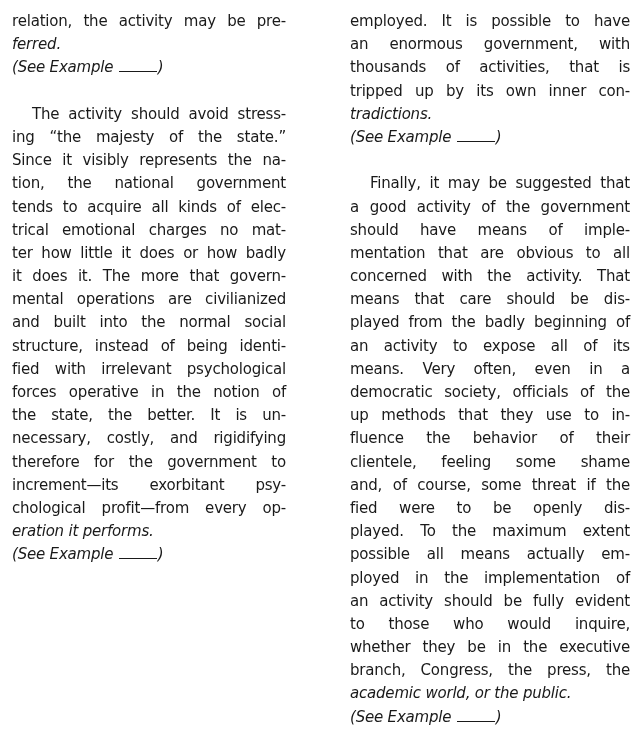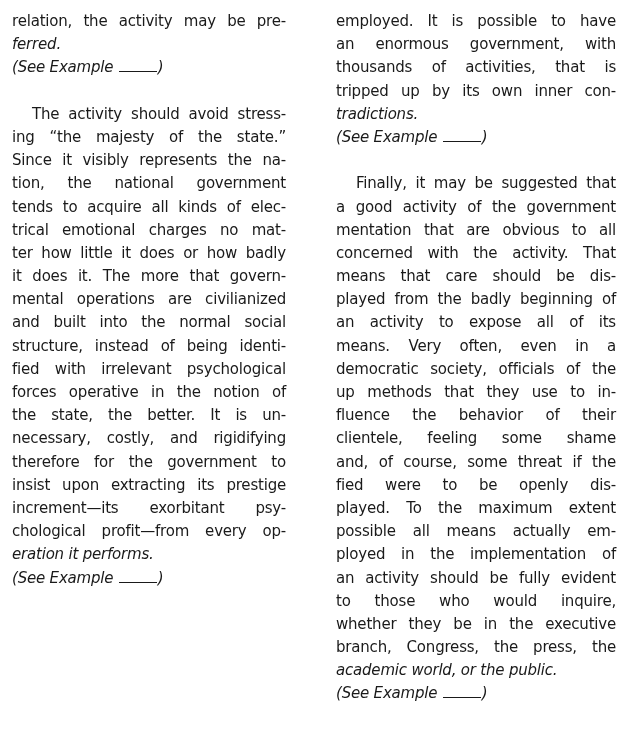--- a/index.html
+++ b/index.html
@@ -1,20 +1,20 @@
 <!DOCTYPE html>
 <html><head>
 <meta charset="utf-8">
 <style>
   html, body { margin: 0; padding: 0; background: #ffffff; }
   body { width: 640px; height: 752px; position: relative; overflow: hidden;
          font-family: "DejaVu Sans", sans-serif; color: #1a1a1a; }
   .col { position: absolute; top: 10px; }
   .col-left { left: 12px; width: 274px; }
-  .col-right { left: 336px; width: 280px; }
+  .col-right { left: 350px; width: 280px; }
   .line { display: block; height: 23.2px; line-height: 23.2px; font-size: 15px;
           white-space: nowrap; text-align: justify; text-align-last: justify;
           letter-spacing: -0.2px; }
   .line.last { text-align-last: left; font-style: italic; }
   .line.indent { padding-left: 20px; }
   .gap { display: block; height: 23.2px; }
   .blank { display: inline-block; width: 38px; border-bottom: 1.2px solid #1a1a1a; height: 14px; vertical-align: baseline; margin: 0 1px; }
 </style>
 </head>
 <body>
@@ -36,40 +36,40 @@
       <span class="line">ter how little it does or how badly</span>
       <span class="line">it does it. The more that govern-</span>
       <span class="line">mental operations are civilianized</span>
       <span class="line">and built into the normal social</span>
       <span class="line">structure, instead of being identi-</span>
       <span class="line">fied with irrelevant psychological</span>
       <span class="line">forces operative in the notion of</span>
       <span class="line">the state, the better. It is un-</span>
       <span class="line">necessary, costly, and rigidifying</span>
       <span class="line">therefore for the government to</span>
-      <span class="line">insist upon extracting its prestige</span>
       <span class="line">increment—its exorbitant psy-</span>
       <span class="line">chological profit—from every op-</span>
       <span class="line last">eration it performs.</span>
       <span class="line last"><span>(See Example </span><span class="blank"></span><span>)</span></span>
     </div>
   </div>
 <div class="col col-right" id="col-right">
     <div>
       <span class="line">employed. It is possible to have</span>
       <span class="line">an enormous government, with</span>
       <span class="line">thousands of activities, that is</span>
       <span class="line">tripped up by its own inner con-</span>
       <span class="line last">tradictions.</span>
       <span class="line last"><span>(See Example </span><span class="blank"></span><span>)</span></span>
     </div>
     <span class="gap"></span>
     <div>
       <span class="line indent">Finally, it may be suggested that</span>
       <span class="line">a good activity of the government</span>
+      <span class="line">should have means of imple-</span>
       <span class="line">mentation that are obvious to all</span>
       <span class="line">concerned with the activity. That</span>
       <span class="line">means that care should be dis-</span>
       <span class="line">played from the badly beginning of</span>
       <span class="line">an activity to expose all of its</span>
       <span class="line">means. Very often, even in a</span>
       <span class="line">democratic society, officials of the</span>
       <span class="line">up methods that they use to in-</span>
       <span class="line">fluence the behavior of their</span>
       <span class="line">clientele, feeling some shame</span>

